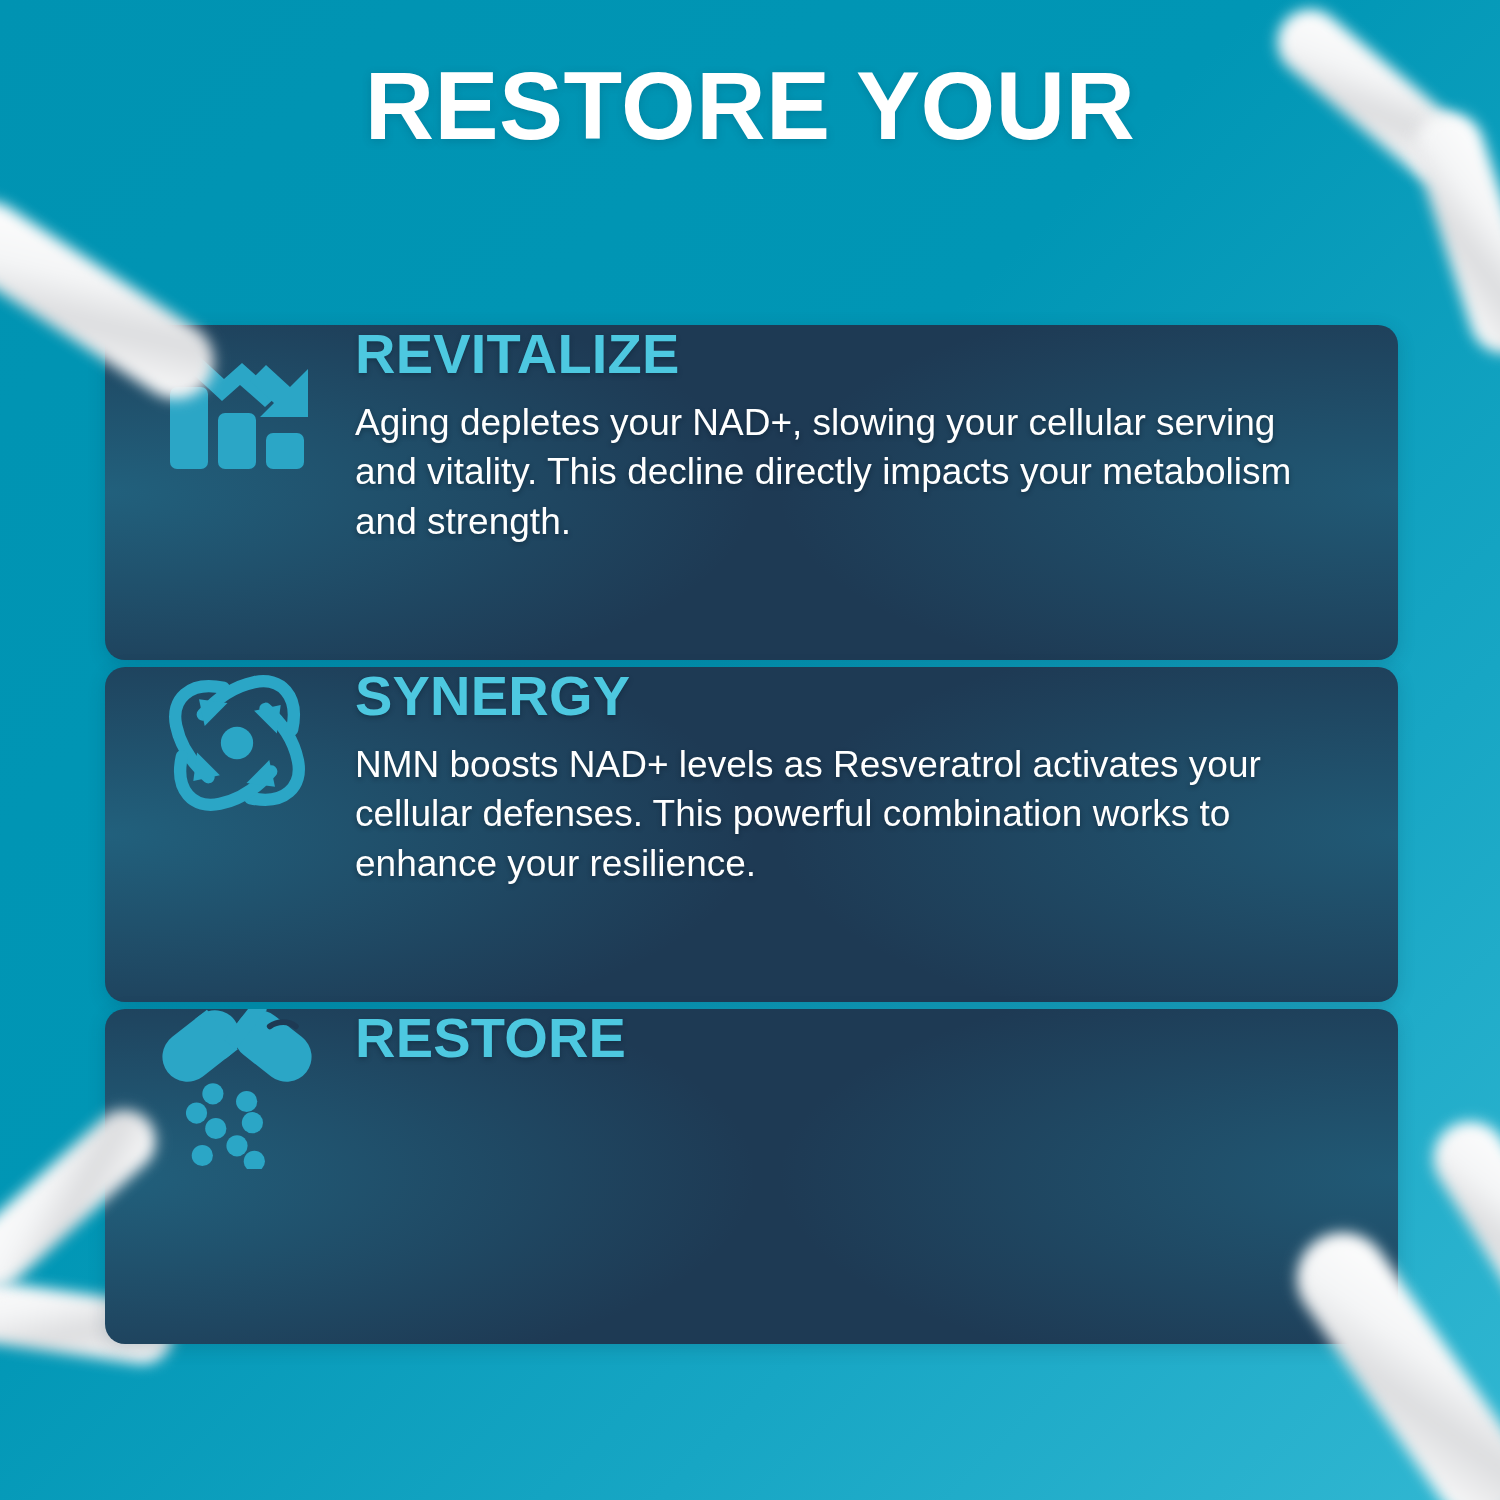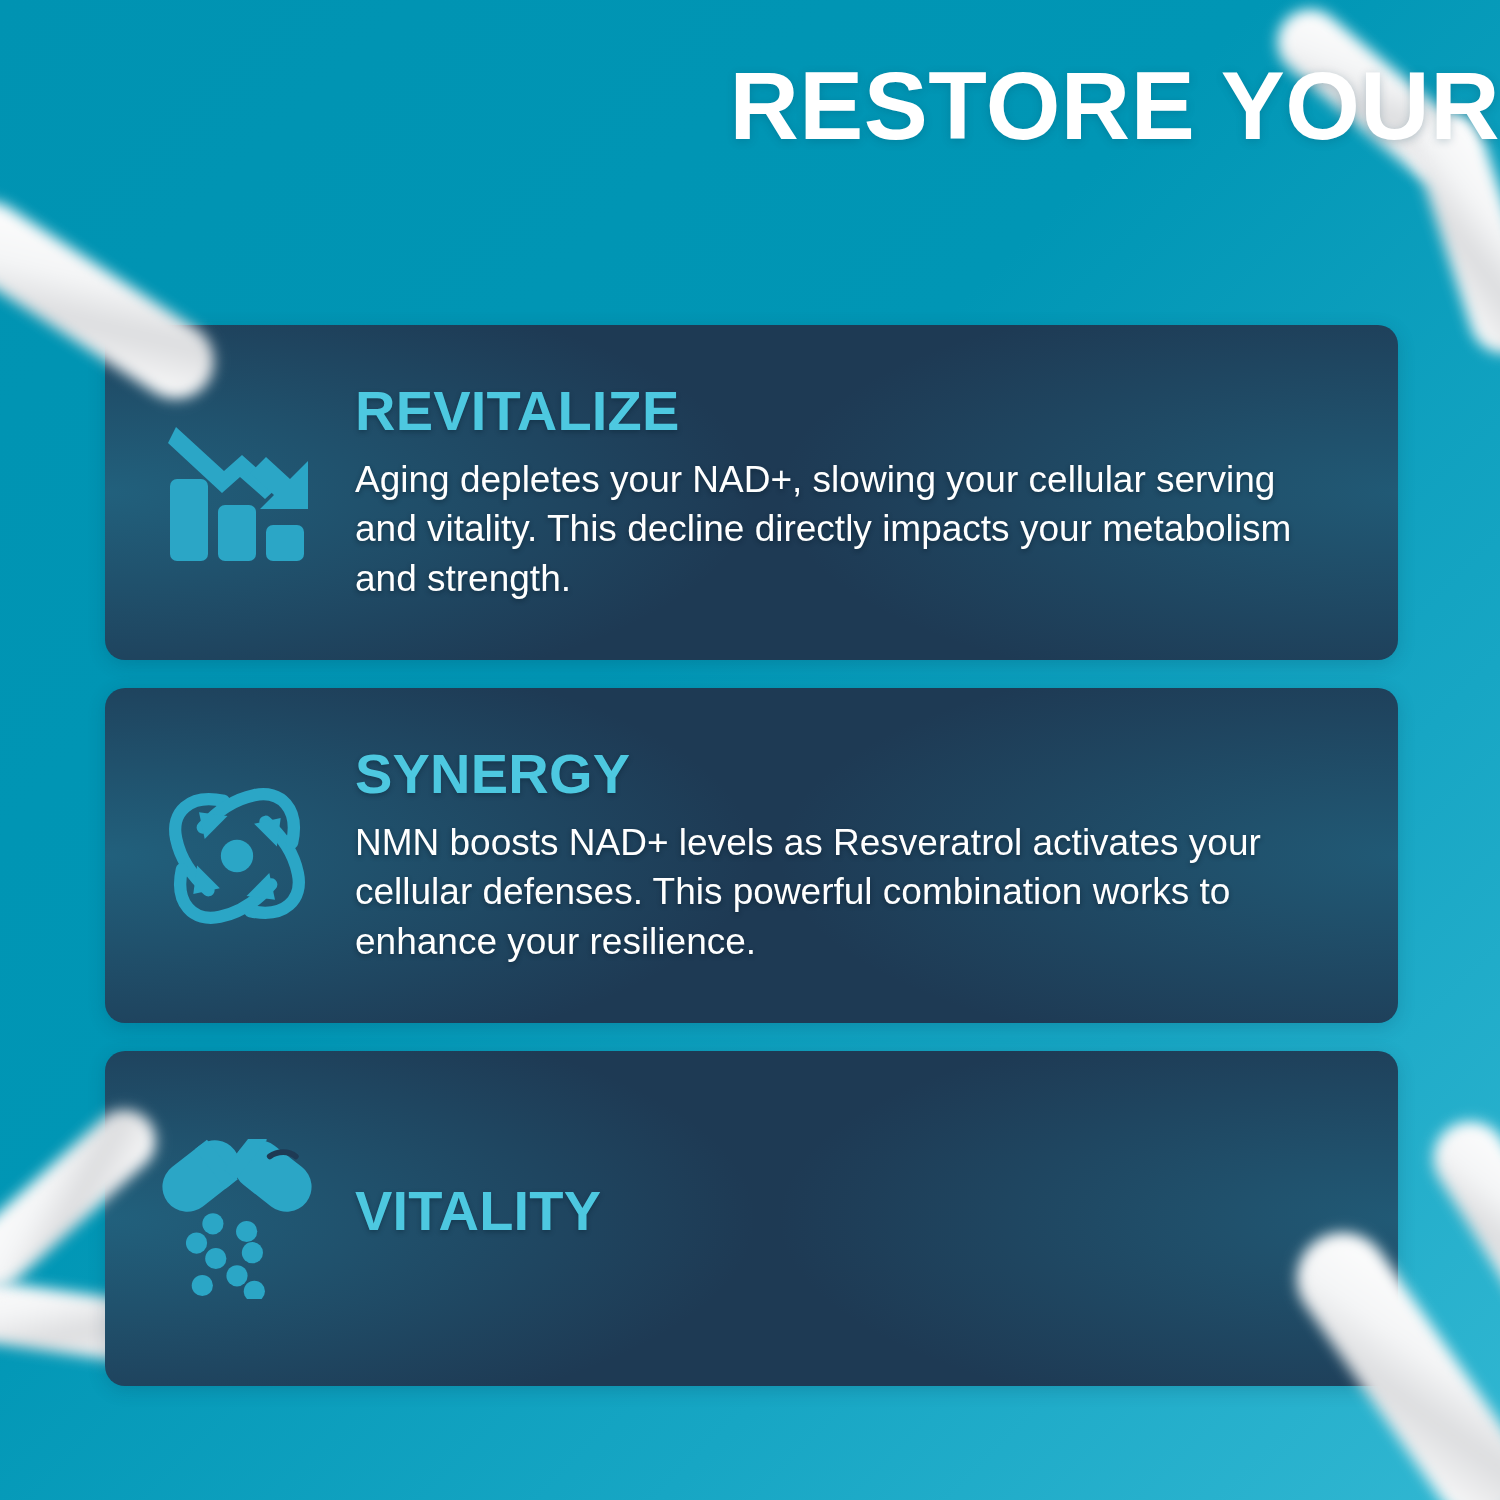--- a/index.html
+++ b/index.html
@@ -37,48 +37,48 @@
   .cap-bl-2 { width: 236px; height: 62px; left: -62px;  top: 1290px; transform: rotate(8deg); }
   .cap-br-1 { width: 330px; height: 92px; left: 1246px; top: 1330px; transform: rotate(55deg); }
   .cap-br-2 { width: 250px; height: 74px; left: 1392px; top: 1196px; transform: rotate(58deg); }
 
   
   #headline {
     position: absolute;
     top: 52px;
     left: 0;
     width: 1500px;
-    text-align: right;
+    text-align: center;
     color: #ffffff;
     font-size: 96px;
     font-weight: 700;
     letter-spacing: 0.5px;
     line-height: 1.12;
     text-shadow: 0 2px 10px rgba(0, 60, 80, 0.22);
   }
   #headline .hl-line { display: block; white-space: nowrap; }
 
   
   #cards {
     position: absolute;
     left: 105px;
     top: 325px;
     width: 1293px;
   }
   .card {
     position: relative;
     height: 335px;
-    margin-bottom: 28px;
+    margin-bottom: 7px;
     border-radius: 20px;
     background:
       radial-gradient(120% 160% at 0% 50%, rgba(36,128,158,0.55) 0%, rgba(30,58,84,0) 42%),
       radial-gradient(120% 160% at 100% 50%, rgba(36,128,158,0.45) 0%, rgba(30,58,84,0) 40%),
       #1e3a54;
     display: flex;
-    align-items: center;
+    align-items: flex-start;
     overflow: hidden;
     box-shadow: 0 4px 18px rgba(0, 45, 65, 0.18);
   }
   .card-icon {
     flex: 0 0 250px;
     display: flex;
     align-items: center;
     justify-content: center;
     padding-left: 14px;
     box-sizing: border-box;
@@ -195,21 +195,21 @@
             <circle cx="40" cy="108" r="11"></circle>
             <circle cx="98" cy="118" r="11"></circle>
             <circle cx="60" cy="124" r="11"></circle>
             <circle cx="82" cy="142" r="11"></circle>
             <circle cx="46" cy="152" r="11"></circle>
             <circle cx="100" cy="158" r="11"></circle>
           </g>
         </svg>
       </div>
       <div class="card-body">
-        <div class="card-title">VITALITY</div>
+        <div class="card-title">RESTORE</div>
       </div>
     </div>
 
   </div>
 
   <div class="capsule cap-over cap-l-1"></div>
   <div class="capsule cap-over cap-bl-1"></div>
   <div class="capsule cap-over cap-br-1"></div>
   <div class="capsule cap-over cap-br-2"></div>
 

